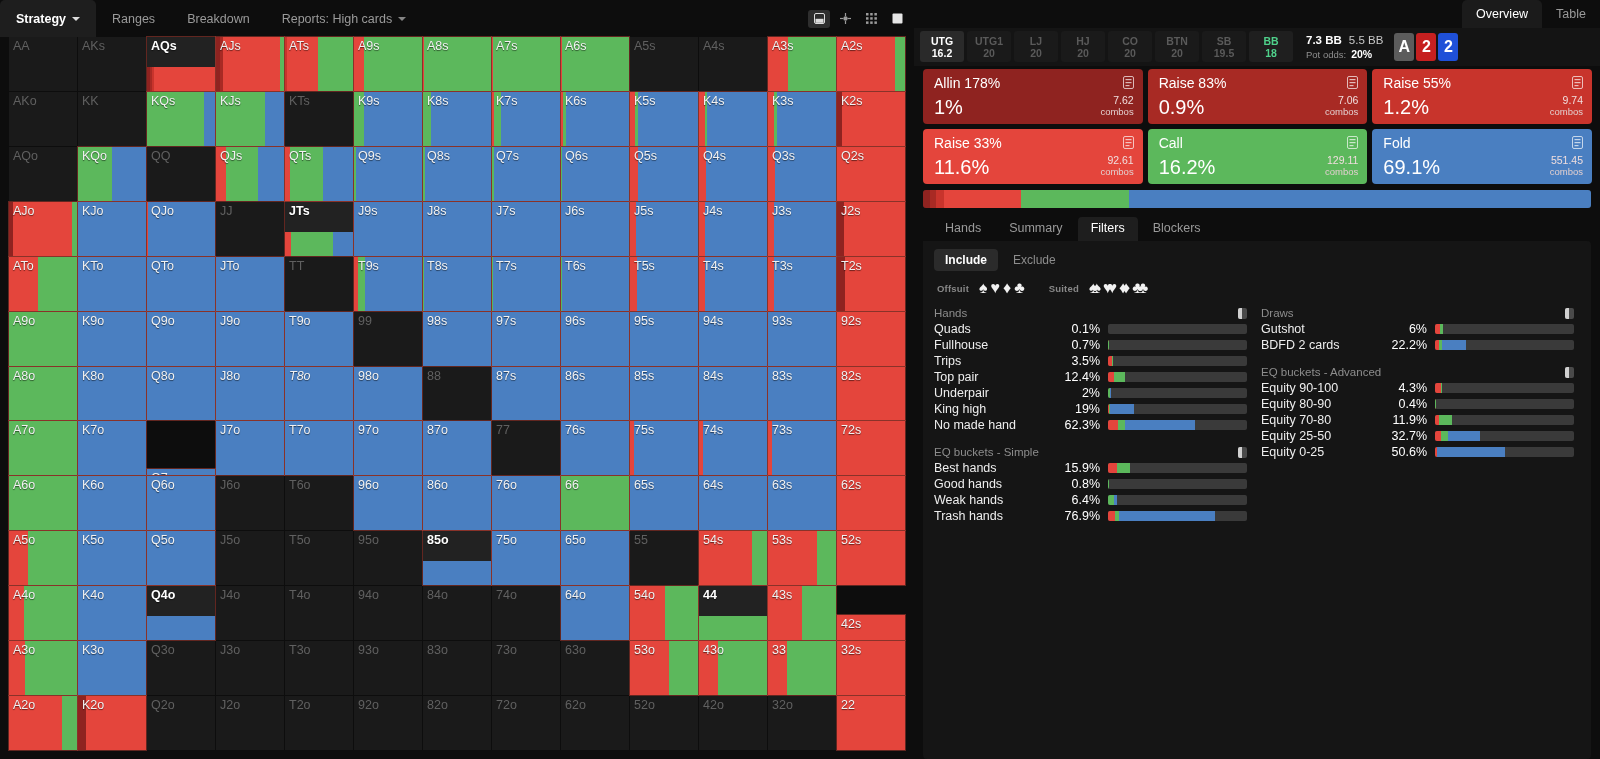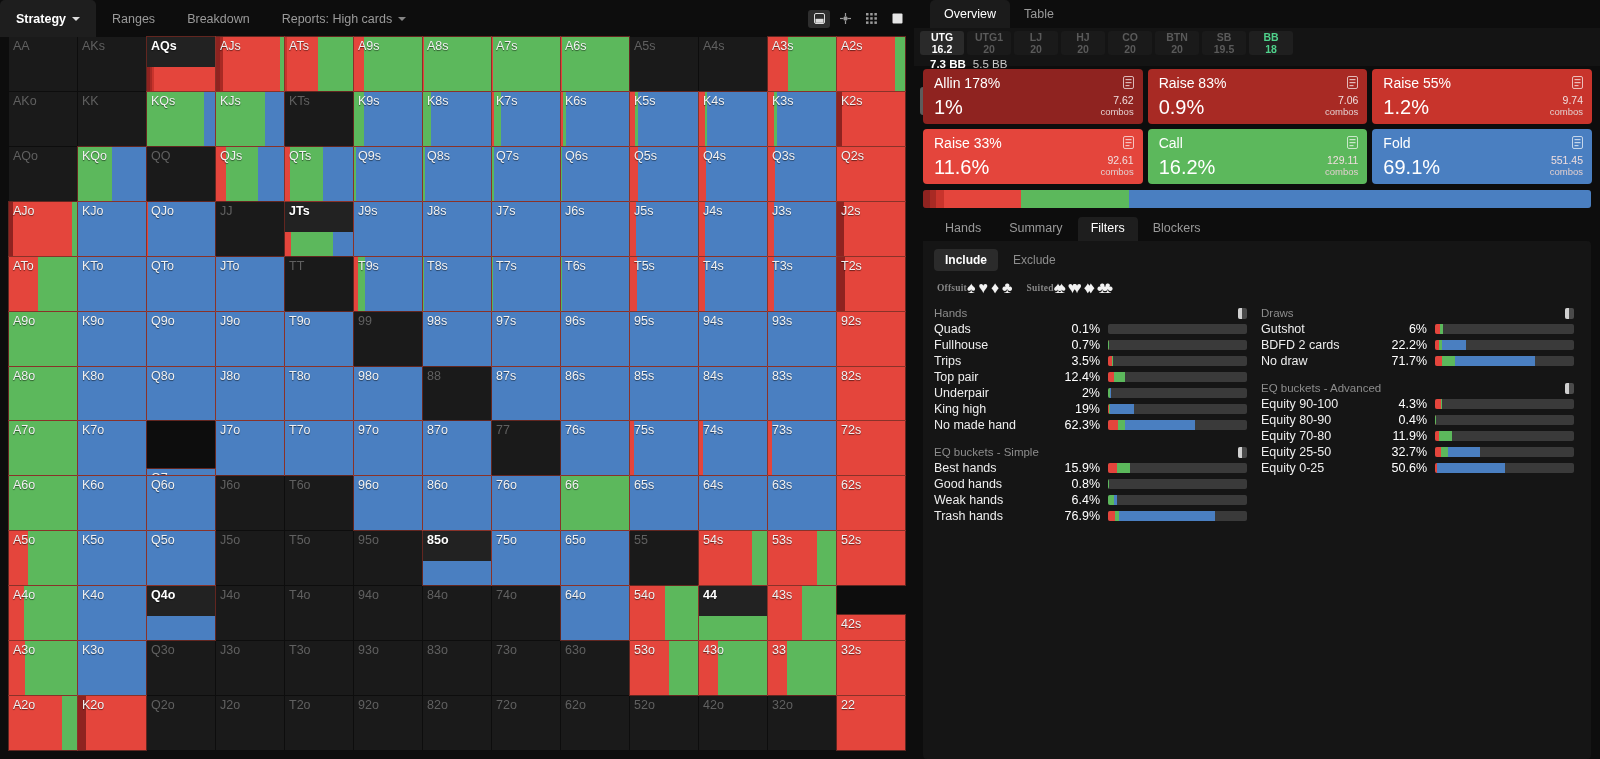--- a/index.html
+++ b/index.html
@@ -41,26 +41,26 @@
   }
   .cell.empty .lbl { color:#606060; text-shadow:none; }
   .cell.hov { background:#222; }
   .cell.hov .lbl { color:#fff; font-weight:700; }
   .cell.hov .bars { top:30px; }
   .cell.sel { outline:1.5px solid #e8e8e8; outline-offset:-1.5px; z-index:5; }
 
   
   .right { width:686px; height:759px; background:#0d0d0d; display:flex; flex-direction:column; }
 
-  .rtabs { height:28px; display:flex; align-items:stretch; padding-left:16px; }
+  .rtabs { height:28px; display:flex; align-items:stretch; padding-left:16px;justify-content:flex-end; }
   .rtab { padding:0 14px; display:flex; align-items:center; font-size:12.5px; color:#9a9a9a; cursor:pointer; }
   .rtab.active { background:#1b1b1b; color:#fff; border-radius:5px 5px 0 0; }
   .rtab.active::after{ content:""; position:absolute; }
 
-  .posbar { display:flex; align-items:stretch; gap:3px; padding:3px 4px 4px 6px; background:#141414; height:38px;flex-direction:column; }
+  .posbar { display:flex; align-items:stretch; gap:3px; padding:3px 4px 4px 6px; background:#141414; height:38px; }
   .pos { width:44px; border-radius:3px; background:#1a1a1a; display:flex; flex-direction:column;
          align-items:center; justify-content:center; cursor:pointer; }
   .pos .p1 { font-size:10.5px; font-weight:700; color:#5a5a5a; line-height:12px;}
   .pos .p2 { font-size:10.5px; font-weight:700; color:#5a5a5a; line-height:12px;}
   .pos.active { background:#2a2a2a; }
   .pos.active .p1,.pos.active .p2 { color:#fff; }
   .pos.hero .p1,.pos.hero .p2 { color:#4fd18b; }
   .pos.hero { background:#1f1f1f; }
 
   .potinfo { display:flex; flex-direction:column; justify-content:center; padding:0 8px 0 10px; }
@@ -99,21 +99,21 @@
 
   .ftabs { display:flex; gap:2px; padding:9px 0 0 18px; }
   .ftab { padding:4px 13px 6px; font-size:12.5px; color:#9a9a9a; cursor:pointer; border-radius:4px 4px 0 0;}
   .ftab.active { background:#1e1e1e; color:#fff; }
 
   .fpanel { margin:0 9px; background:#151515; border-radius:0 4px 4px 4px; padding:8px 11px 10px; flex:1;}
   .incex { display:flex; gap:4px; }
   .ie { font-size:12px; padding:4px 11px; border-radius:4px; color:#8d8d8d; cursor:pointer;}
   .ie.active { background:#2b2b2b; color:#fff; font-weight:600; }
 
-  .suitrow { display:flex; align-items:center; margin-top:9px; padding-left:3px;font-family:Liberation Serif, serif; }
+  .suitrow { display:flex; align-items:center; gap:10px; margin-top:9px; padding-left:3px; }
   .suitlab { font-size:9.5px; font-weight:700; color:#888; letter-spacing:.2px; }
   .suits { display:flex; gap:3px; align-items:center; }
   .suits span { font-size:16px; color:#f2f2f2; cursor:pointer; line-height:16px; }
   .suits.dbl span { letter-spacing:-5px; margin-right:4px; }
 
   .cols { display:flex; gap:14px; margin-top:11px; }
   .col { width:313px; }
   .sechead { display:flex; justify-content:space-between; align-items:center; font-size:11.5px;
              color:#8d8d8d; margin-bottom:2px; }
   .sechead .hicon { width:9px; height:11px; border-radius:2px; background:#4a4a4a; position:relative; }
@@ -711,21 +711,21 @@
               <i style="background: rgb(74, 127, 193); width: 100%;"></i>
             </div>
             <div class="lbl">Q8o</div>
           </div>
           <div class="cell" style="outline: rgba(170, 60, 50, 0.55) solid 0.5px; outline-offset: -0.5px;">
             <div class="bars">
               <i style="background: rgb(74, 127, 193); width: 100%;"></i>
             </div>
             <div class="lbl">J8o</div>
           </div>
-          <div class="cell" style="outline: rgba(170, 60, 50, 0.55) solid 0.5px; outline-offset: -0.5px;">
+          <div class="cell" style="outline: rgba(170, 60, 50, 0.55) solid 0.5px; outline-offset: -0.5px; font-style: italic;">
             <div class="bars">
               <i style="background: rgb(74, 127, 193); width: 100%;"></i>
             </div>
             <div class="lbl">T8o</div>
           </div>
           <div class="cell" style="outline: rgba(170, 60, 50, 0.55) solid 0.5px; outline-offset: -0.5px;">
             <div class="bars">
               <i style="background: rgb(74, 127, 193); width: 100%;"></i>
             </div>
             <div class="lbl">98o</div>
@@ -1540,29 +1540,20 @@
                 </div>
                 <div class="srow">
                   <div class="nm">BDFD 2 cards</div>
                   <div class="pc">22.2%</div>
                   <div class="bar">
                     <i style="background: rgb(228, 69, 60); width: 3.2%;"></i>
                     <i style="background: rgb(92, 184, 92); width: 1.8%;"></i>
                     <i style="background: rgb(74, 127, 193); width: 17.2%;"></i>
                   </div>
                 </div>
-                <div class="srow">
-                  <div class="nm">No draw</div>
-                  <div class="pc">71.7%</div>
-                  <div class="bar">
-                    <i style="background: rgb(228, 69, 60); width: 5%;"></i>
-                    <i style="background: rgb(92, 184, 92); width: 9.5%;"></i>
-                    <i style="background: rgb(74, 127, 193); width: 57.2%;"></i>
-                  </div>
-                </div>
               </div>
           </div>
           <div class="secgap"></div>
           <div>
             <div class="sechead">
               <span>EQ buckets - Advanced</span>
               <span class="hicon"></span>
             </div>
             <div id="rows-eqadv">
                 <div class="srow">

